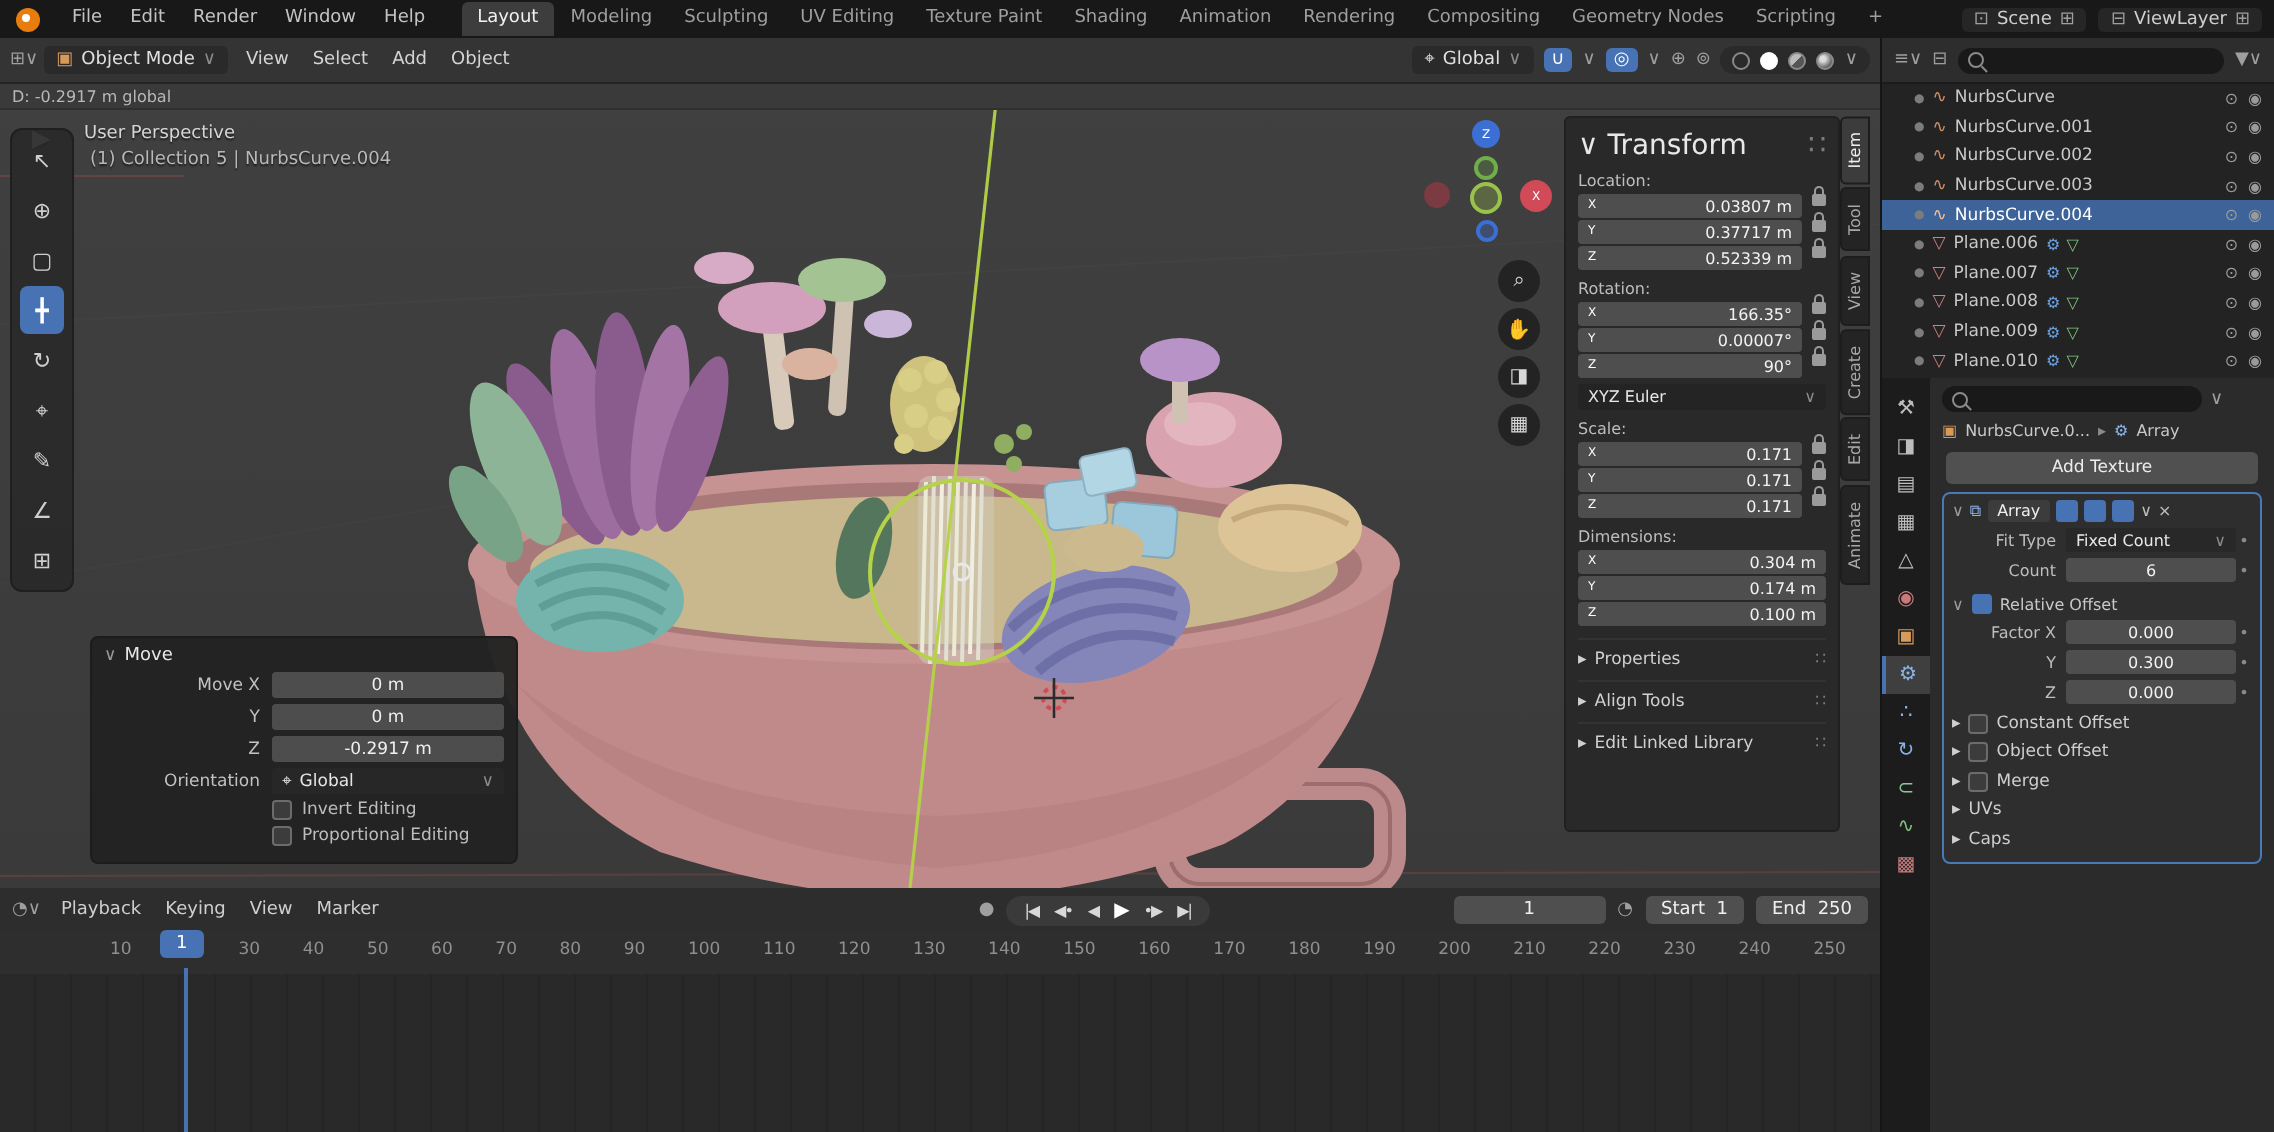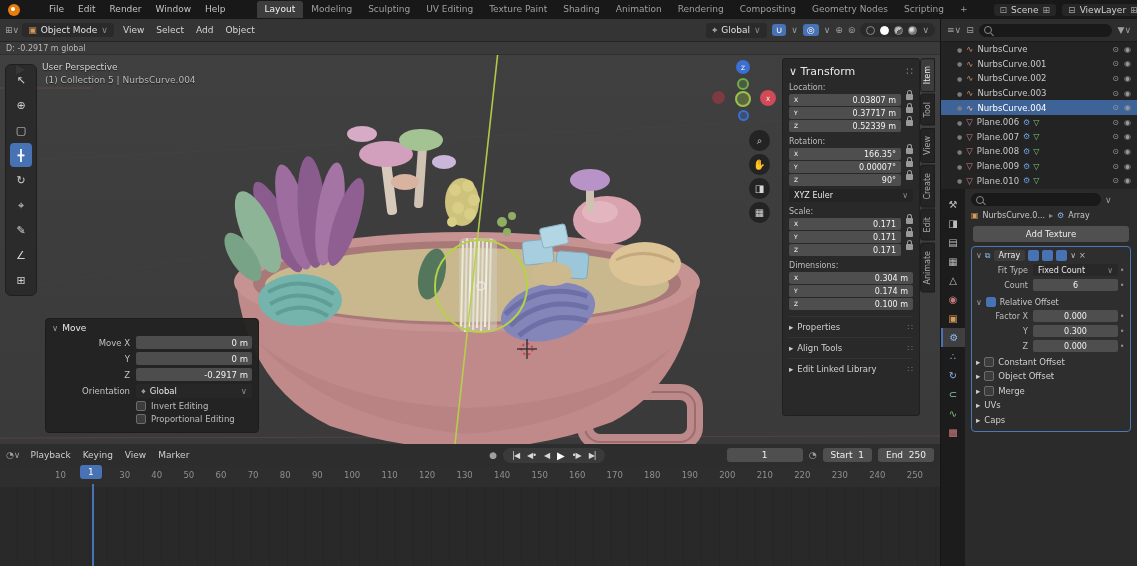--- a/index.html
+++ b/index.html
@@ -1,21 +1,21 @@
 <!DOCTYPE html>
 <html><head>
 <meta charset="utf-8">
 <style>
   html,body{margin:0;padding:0;background:#111;}
   #app{position:relative;width:1137px;height:566px;overflow:hidden;
        font-family:"DejaVu Sans","Liberation Sans",sans-serif;color:#c8c8c8;
        font-size:10px;background:#1a1a1a;-webkit-font-smoothing:antialiased;}
   .abs{position:absolute;}
   
-  #topbar{left:0;top:0;width:1137px;height:19px;background:#181818;display:flex;align-items:center;gap:18px;padding:0 4px;box-sizing:border-box;}
+  #topbar{left:0;top:0;width:1137px;height:19px;background:#181818;display:flex;align-items:center;gap:5px;padding:0 4px;box-sizing:border-box;}
   .blogo{width:12px;height:12px;border-radius:50%;background:#e87d0d;position:relative;margin:0 4px;flex:none;}
   .blogo::after{content:"";position:absolute;left:3px;top:3px;width:4px;height:4px;border-radius:50%;background:#fff;}
   .menu-item{padding:0 7px;font-size:9px;color:#c4c4c4;line-height:19px;white-space:nowrap;}
   .ws-tab{padding:0 8px;font-size:9px;color:#9f9f9f;line-height:17px;white-space:nowrap;border-radius:3px 3px 0 0;}
   .ws-tab.active{background:#3d3d3d;color:#f0f0f0;}
   .tb-chip{display:flex;align-items:center;gap:4px;background:#262626;border-radius:3px;padding:1px 6px;font-size:9px;color:#cfcfcf;white-space:nowrap;}
   .tb-right{margin-left:auto;display:flex;align-items:center;gap:6px;padding-right:2px;}
   .gly{font-size:9px;color:#9f9f9f;}
   
   #vph{left:0;top:19px;width:940px;height:23px;background:#343434;border-bottom:1px solid #232323;display:flex;align-items:center;gap:3px;padding:0 5px;box-sizing:border-box;}
@@ -37,30 +37,30 @@
   .tool-btn{width:22px;height:24px;display:flex;align-items:center;justify-content:center;border-radius:4px;color:#cfcfcf;font-size:11px;margin:1px auto;}
   .tool-btn.active{background:#4772b3;color:#fff;}
   
   #navg{position:absolute;left:712px;top:18px;width:62px;height:72px;z-index:5;}
   .axis{position:absolute;border-radius:50%;box-sizing:border-box;font-size:6px;color:#fff;display:flex;align-items:center;justify-content:center;}
   .vp-btn{position:absolute;width:21px;height:21px;border-radius:50%;background:rgba(30,30,30,.85);color:#d8d8d8;display:flex;align-items:center;justify-content:center;font-size:10px;z-index:5;}
   
   #movep{position:absolute;left:45px;top:276px;width:214px;background:rgba(34,34,34,.96);border:1px solid #1c1c1c;border-radius:4px;z-index:6;padding:4px 6px 8px;box-sizing:border-box;font-size:8.5px;}
   .op-row{display:flex;align-items:center;margin-top:3px;}
   .op-label{width:78px;text-align:right;padding-right:6px;color:#c2c2c2;}
-  .op-field{flex:1;background:#4d4d4d;border-radius:2px;text-align:right;color:#f0f0f0;padding:1.5px 4px;}
+  .op-field{flex:1;background:#4d4d4d;border-radius:2px;text-align:center;color:#f0f0f0;padding:1.5px 4px;}
   .op-dd{flex:1;background:#272727;border-radius:2px;color:#e6e6e6;padding:1.5px 5px;display:flex;align-items:center;gap:4px;}
   .cb{width:8px;height:8px;border:1px solid #6c6c6c;border-radius:2px;background:#3c3c3c;display:inline-block;flex:none;}
   .cb.checked{background:#4772b3;border-color:#4772b3;}
   
   #npanel{position:absolute;left:782px;top:16px;width:138px;height:358px;background:rgba(40,40,40,.97);border:1px solid #202020;border-radius:3px;z-index:5;padding:4px 6px;box-sizing:border-box;font-size:8px;}
   #ntabs{position:absolute;left:920px;top:16px;width:19px;z-index:5;}
   .ntab{writing-mode:vertical-rl;transform:rotate(180deg);background:#242424;color:#a8a8a8;font-size:8px;padding:7px 2px;border-radius:0 3px 3px 0;margin-bottom:2px;text-align:center;border:1px solid #1d1d1d;}
   .ntab.active{background:#3c3c3c;color:#eee;}
-  .np-title{font-size:11px;color:#e8e8e8;margin:2px 0 4px;}
+  .np-title{font-size:14px;color:#e8e8e8;margin:2px 0 4px;}
   .np-sec{color:#bdbdbd;margin:5px 0 2px;}
   .np-row{display:flex;align-items:flex-start;margin-top:1px;}
   .np-field{flex:1;background:#4e4e4e;border-radius:2px;display:flex;padding:1.5px 5px;color:#f2f2f2;}
   .np-field .val{margin-left:auto;}
   .lock{width:7px;height:6px;background:#9a9a9a;border-radius:1px;position:relative;margin-left:5px;flex:none;}
   .lock::before{content:"";position:absolute;left:1px;top:-4px;width:3px;height:4px;border:1px solid #9a9a9a;border-bottom:none;border-radius:3px 3px 0 0;}
   .np-dd{background:#242424;border-radius:2px;color:#e8e8e8;padding:2px 5px;display:flex;margin-top:3px;}
   .np-coll{display:flex;align-items:center;gap:4px;color:#d0d0d0;font-size:8.5px;padding:5px 0;border-top:1px solid #333;}
   .dots{margin-left:auto;color:#7c7c7c;}
   

